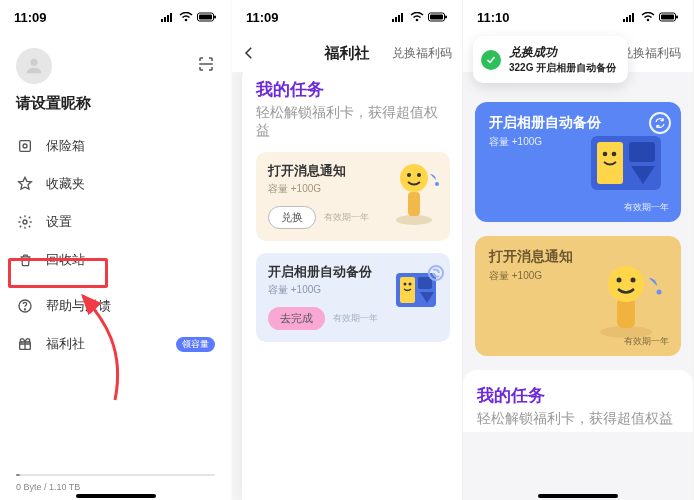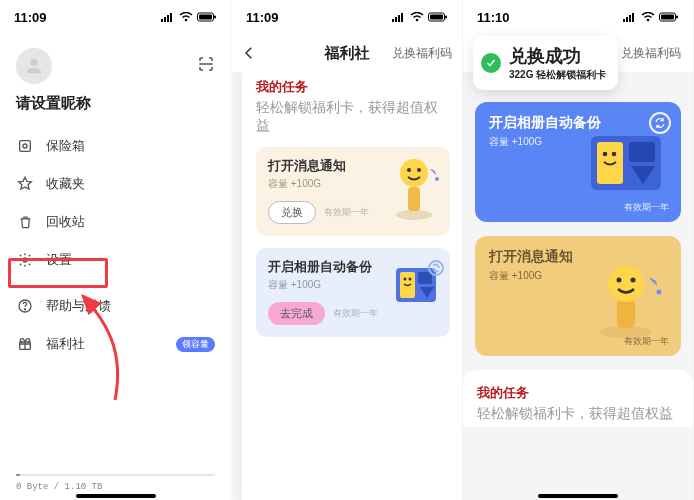--- a/index.html
+++ b/index.html
@@ -79,21 +79,20 @@
     border-radius: 2px;
     pointer-events: none;
   }
   .s1-box { left: 8px; top: 258px; width: 100px; height: 30px; }
   .s1-arrow {
     position: absolute; left: 75px; top: 290px; pointer-events:none;
   }
   .s1-bottom {
     position: absolute; left: 0; right: 0; bottom: 8px;
     padding: 0 16px;
-    font-family: Liberation Mono, monospace;
   }
   .s1-bar {
     height: 2px; background: #e4e4e4; border-radius: 2px;
     margin-bottom: 6px;
     position: relative;
   }
   .s1-bar::after {
     content:""; position:absolute; left:0; top:0; bottom:0; width:2%;
     background:#888; border-radius:2px;
   }
@@ -141,21 +140,21 @@
   .s2-arrow { position:absolute; left:170px; top:54px; pointer-events:none; }
 
   .panel {
     position:absolute; left:10px; right:0; top:64px; bottom:0;
     background:#fff;
     border-top-left-radius: 14px;
     padding: 14px 12px 10px 14px;
     z-index:4;
     box-shadow: -4px 0 12px rgba(0,0,0,0.04);
   }
-  .panel-title { font-size: 13px; font-weight: 700; color:#b91c1c; }
+  .panel-title { font-size: 17px; font-weight: 700; color:#6d28d9; }
   .panel-sub { font-size: 14px; color:#999; margin-top:3px; }
 
   .task-card {
     margin-top: 12px;
     border-radius: 10px;
     padding: 10px 12px 12px 12px;
     position: relative;
     overflow: hidden;
     min-height: 78px;
   }
@@ -198,21 +197,21 @@
     padding: 8px 12px 8px 8px;
     display:flex; align-items:center; gap:8px;
     z-index: 20;
     max-width: 180px;
   }
   .toast .ok {
     width:20px;height:20px;border-radius:50%;
     background:#2fbf5a; display:flex;align-items:center;justify-content:center;
     flex-shrink:0;
   }
-  .toast .tx1 { font-size:18px; font-weight:600; color:#222; }
+  .toast .tx1 { font-size:12px; font-weight:600; color:#222;font-style:italic; }
   .toast .tx2 { font-size:10px; color:#222; font-weight:600; }
 
   .s3-cards { padding: 30px 12px 0 12px; }
   .big-card {
     border-radius: 12px; padding: 12px 14px 10px 14px;
     color:#fff; position:relative; overflow:hidden;
     min-height: 120px; margin-bottom: 14px;
   }
   .bc-blue   { background:#5985f5; }
   .bc-orange { background:#f2cc7d; }
@@ -298,34 +297,34 @@
       <div class="menu-item">
         <span class="mi-icon">
             <svg width="16" height="16" viewBox="0 0 24 24" fill="none" stroke="currentColor" stroke-width="2">
               <path d="M12 2l2.9 6 6.6.6-5 4.6 1.5 6.5L12 16.9 5.9 19.7l1.5-6.5-5-4.6 6.6-.6z"></path>
             </svg>
           </span>
         <span class="mi-label">收藏夹</span>
       </div>
       <div class="menu-item">
         <span class="mi-icon">
-            <svg width="15" height="16" viewBox="0 0 24 24" fill="none" stroke="currentColor" stroke-width="2">
-              <path d="M4 7h16M9 7V5a1 1 0 011-1h4a1 1 0 011 1v2M6 7l1 13a1 1 0 001 1h8a1 1 0 001-1l1-13"></path>
-            </svg>
-          </span>
-        <span class="mi-label">回收站</span>
-      </div>
-      <div class="menu-item">
-        <span class="mi-icon">
             <svg width="16" height="16" viewBox="0 0 24 24" fill="none" stroke="currentColor" stroke-width="2">
               <circle cx="12" cy="12" r="3"></circle>
               <path d="M12 2v3M12 19v3M4.2 4.2l2.1 2.1M17.7 17.7l2.1 2.1M2 12h3M19 12h3M4.2 19.8l2.1-2.1M17.7 6.3l2.1-2.1"></path>
             </svg>
           </span>
         <span class="mi-label">设置</span>
+      </div>
+      <div class="menu-item">
+        <span class="mi-icon">
+            <svg width="15" height="16" viewBox="0 0 24 24" fill="none" stroke="currentColor" stroke-width="2">
+              <path d="M4 7h16M9 7V5a1 1 0 011-1h4a1 1 0 011 1v2M6 7l1 13a1 1 0 001 1h8a1 1 0 001-1l1-13"></path>
+            </svg>
+          </span>
+        <span class="mi-label">回收站</span>
       </div>
       <div class="menu-gap"></div>
       <div class="menu-item">
         <span class="mi-icon">
             <svg width="16" height="16" viewBox="0 0 24 24" fill="none" stroke="currentColor" stroke-width="2">
               <circle cx="12" cy="12" r="9"></circle>
               <path d="M9.5 9a2.5 2.5 0 015 0c0 1.5-2.5 2-2.5 4"></path>
               <circle cx="12" cy="17" r="0.8" fill="currentColor"></circle>
             </svg>
           </span>
@@ -504,21 +503,21 @@
     </div>
 
     <div class="toast">
       <span class="ok">
         <svg width="12" height="12" viewBox="0 0 24 24" fill="none" stroke="#fff" stroke-width="3">
             <path d="M5 12l5 5 9-11"></path>
           </svg>
       </span>
       <span>
         <div class="tx1">兑换成功</div>
-        <div class="tx2">322G 轻松解锁福利卡</div>
+        <div class="tx2">322G 开启相册自动备份</div>
       </span>
     </div>
 
     <div class="s3-cards">
       <div class="big-card bc-blue">
         <div class="bc-title">开启相册自动备份</div>
         <div class="bc-sub">容量 +100G</div>
         <span class="ring">
           <svg width="12" height="12" viewBox="0 0 24 24" fill="none" stroke="#fff" stroke-width="2.5">
               <path d="M4 10a8 8 0 0114-4M20 14a8 8 0 01-14 4"></path>

